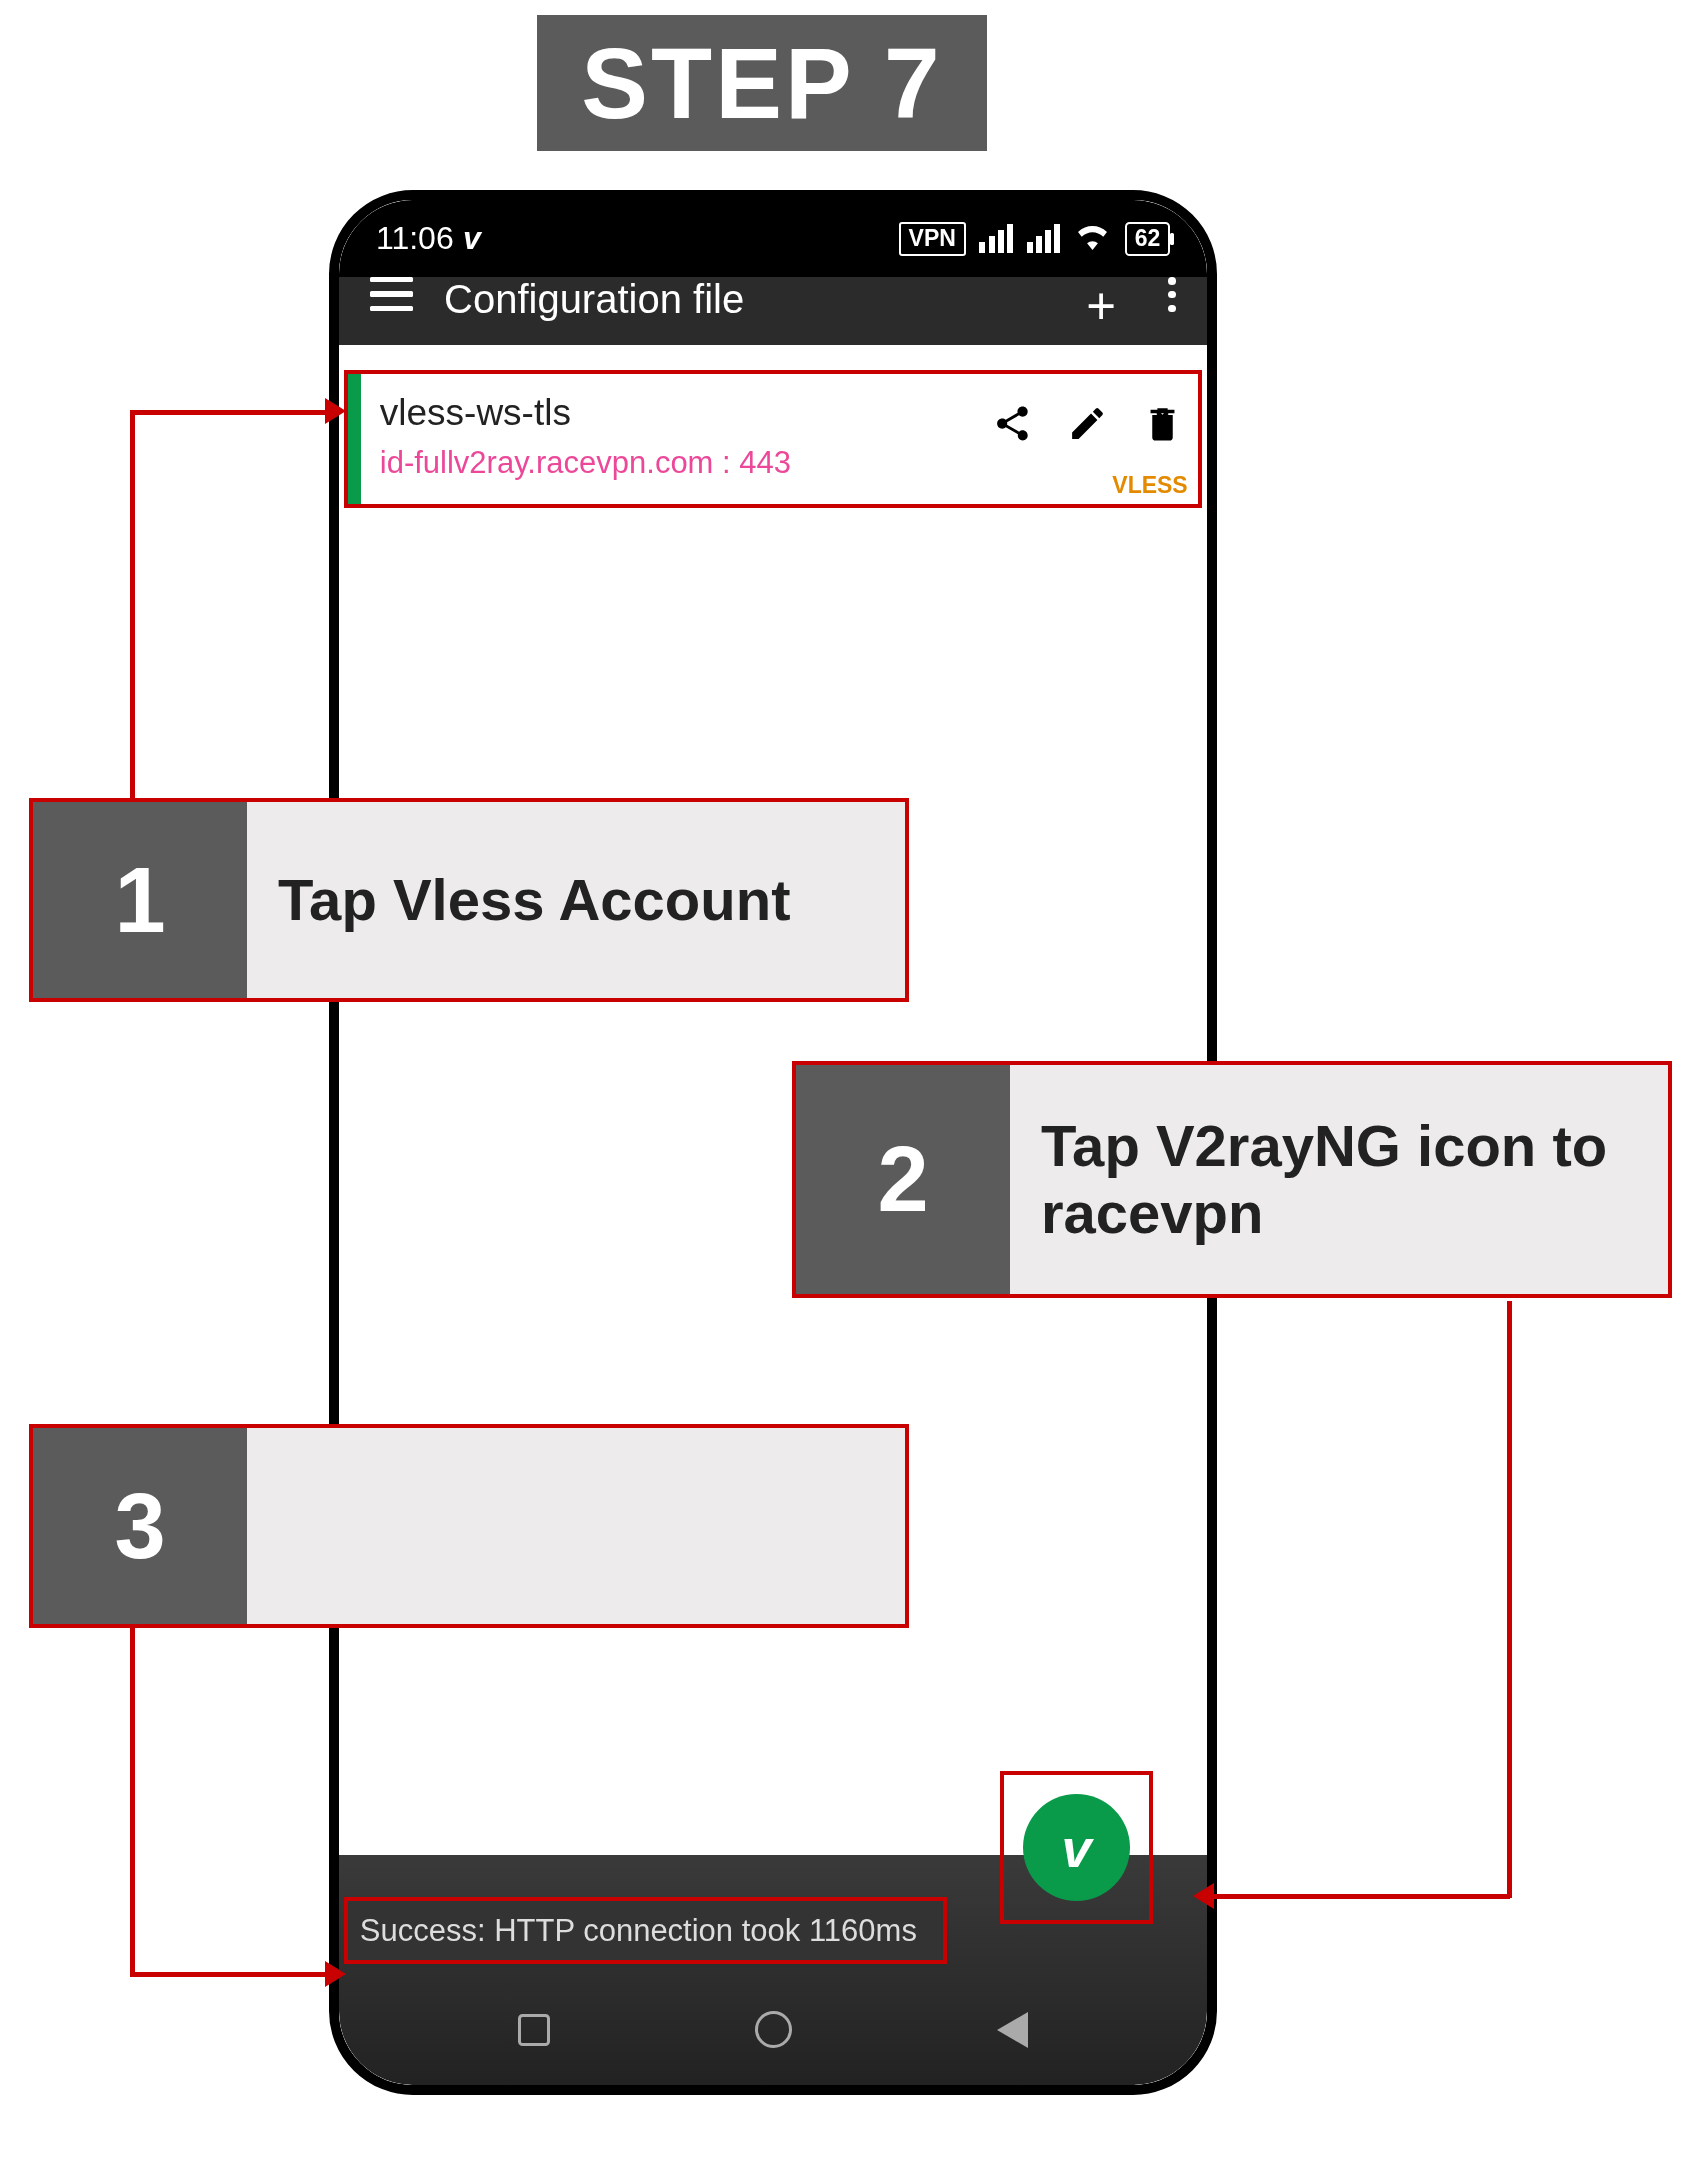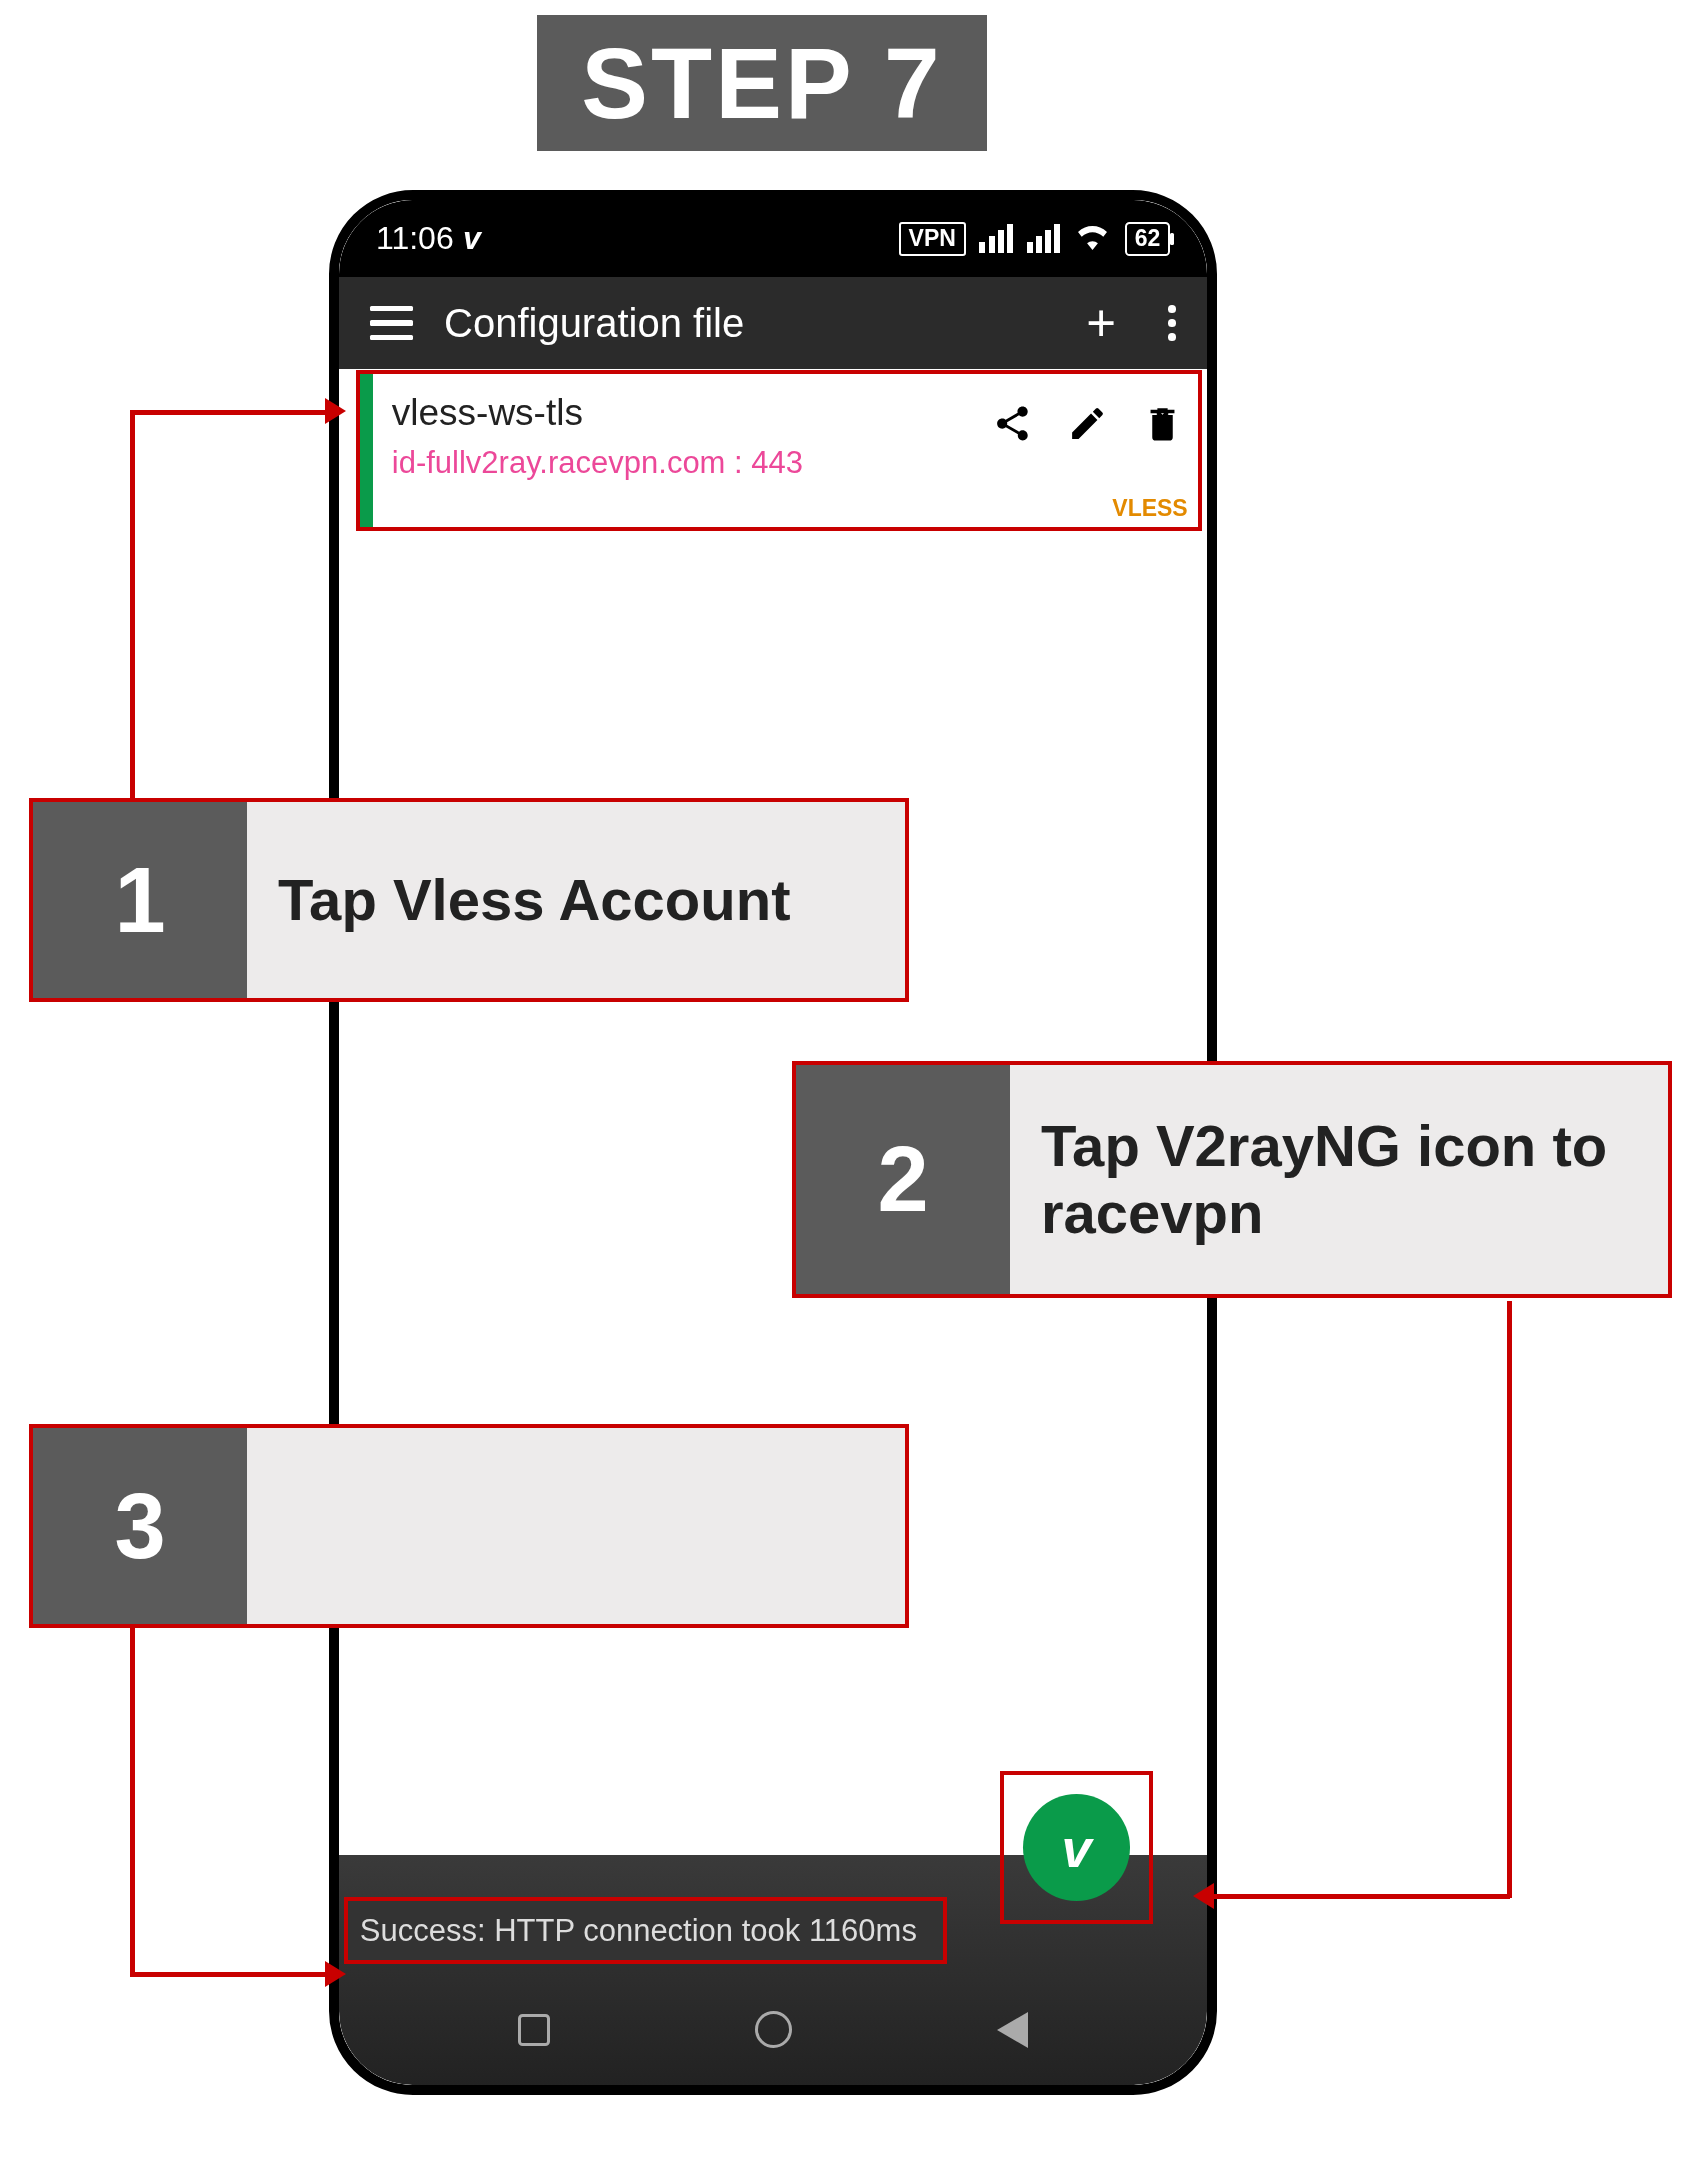--- a/index.html
+++ b/index.html
@@ -78,43 +78,42 @@
   }
   .status-batt::after {
     content: ""; position: absolute; right: -6.1px; top: 50%;
     transform: translateY(-50%);
     width: 4.6px; height: 12.2px; background: #fff; border-radius: 1.5px;
   }
   
   .app-bar {
     position: absolute;
     left: 0; top: 77px; right: 0;
-    height: 92px;
+    height: 68px;
     background: #2b2b2b;
     color: #fff;
-    display: flex; align-items: center;
+    display: flex; 
     padding: 0 31px;
     gap: 31px;
   }
   .hamburger { width: 43px; height: 34px; display: flex; flex-direction: column; justify-content: space-between; }
   .hamburger span { height: 5.4px; background: #fff; border-radius: 1.5px; }
   .app-title { font-size: 40px; flex: 1; }
   .app-plus { font-size: 51px; font-weight: 300; }
   .app-more { display: flex; flex-direction: column; gap: 6.1px; margin-left: 21.4px; }
   .app-more span { width: 7.7px; height: 7.7px; border-radius: 50%; background: #fff; }
   
   .config-card {
     position: absolute;
     left: 4.6px; top: 170px;
     right: 4.6px;
-    height: 161px;
+    height: 138px;
     border: 4.6px solid #c80000;
     background: #fff;
     display: flex;
-    margin-left: 12px;
   }
   .config-stripe { width: 13.8px; background: #0a9b4a; }
   .config-main { flex: 1; padding: 18.4px 15.3px 0 18.4px; position: relative; }
   .config-name { font-size: 37px; color: #222; margin-bottom: 10.7px; }
   .config-host { font-size: 31px; color: #ec4899; }
   .config-actions { position: absolute; right: 15.3px; top: 29px; display: flex; gap: 34px; }
   .config-actions svg { width: 41px; height: 41px; }
   .config-proto {
     position: absolute; right: 10.7px; bottom: 4.6px;
     color: #e38a00; font-weight: 700; font-size: 23px;

